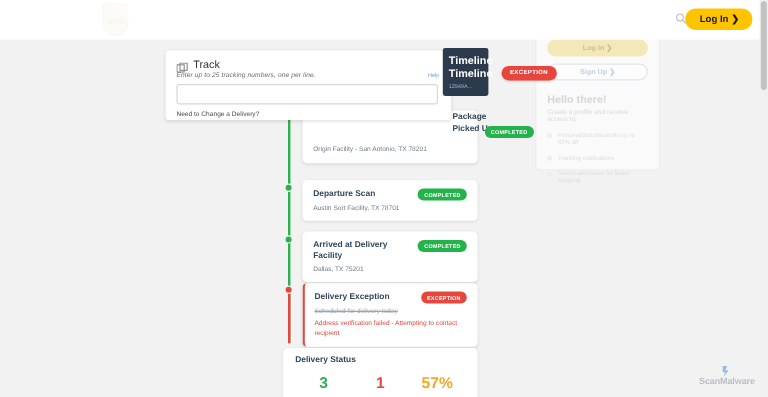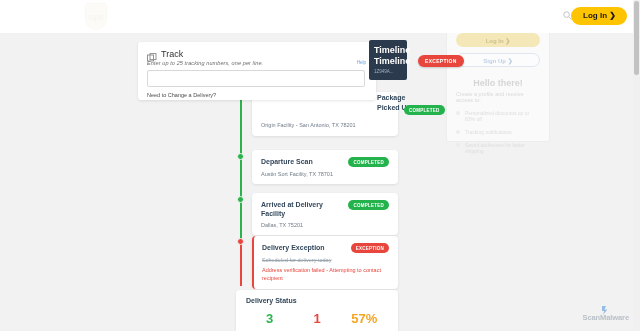--- a/index.html
+++ b/index.html
@@ -120,21 +120,21 @@
     display:flex; align-items:center; justify-content:center;
     font-size:6px; font-weight:bold; color:#cfc08a; cursor:pointer;
   }
   .btn-signup-ghost{
     margin-top:6px; height:14px; border-radius:7px;
     background:#fcfcfc; border:1px solid #dfe6f0;
     display:flex; align-items:center; justify-content:center;
     font-size:6px; font-weight:bold; color:#bcd0e6; cursor:pointer;
   }
   .hello-title{
-    margin-top:11px; font-size:9px; font-weight:bold; color:#d6d6d6;text-align:center;
+    margin-top:11px; font-size:9px; font-weight:bold; color:#d6d6d6;
   }
   .hello-sub{ margin-top:3px; font-size:5.5px; color:#d9d9d9; }
   .hello-list{ margin-top:7px; }
   .hello-li{
     display:flex; gap:5px; align-items:flex-start;
     font-size:5px; color:#dedede; margin-bottom:7px;
   }
   .hello-dot{
     width:4px; height:4px; border-radius:50%;
     background:#ececec; margin-top:1px; flex:0 0 4px;

